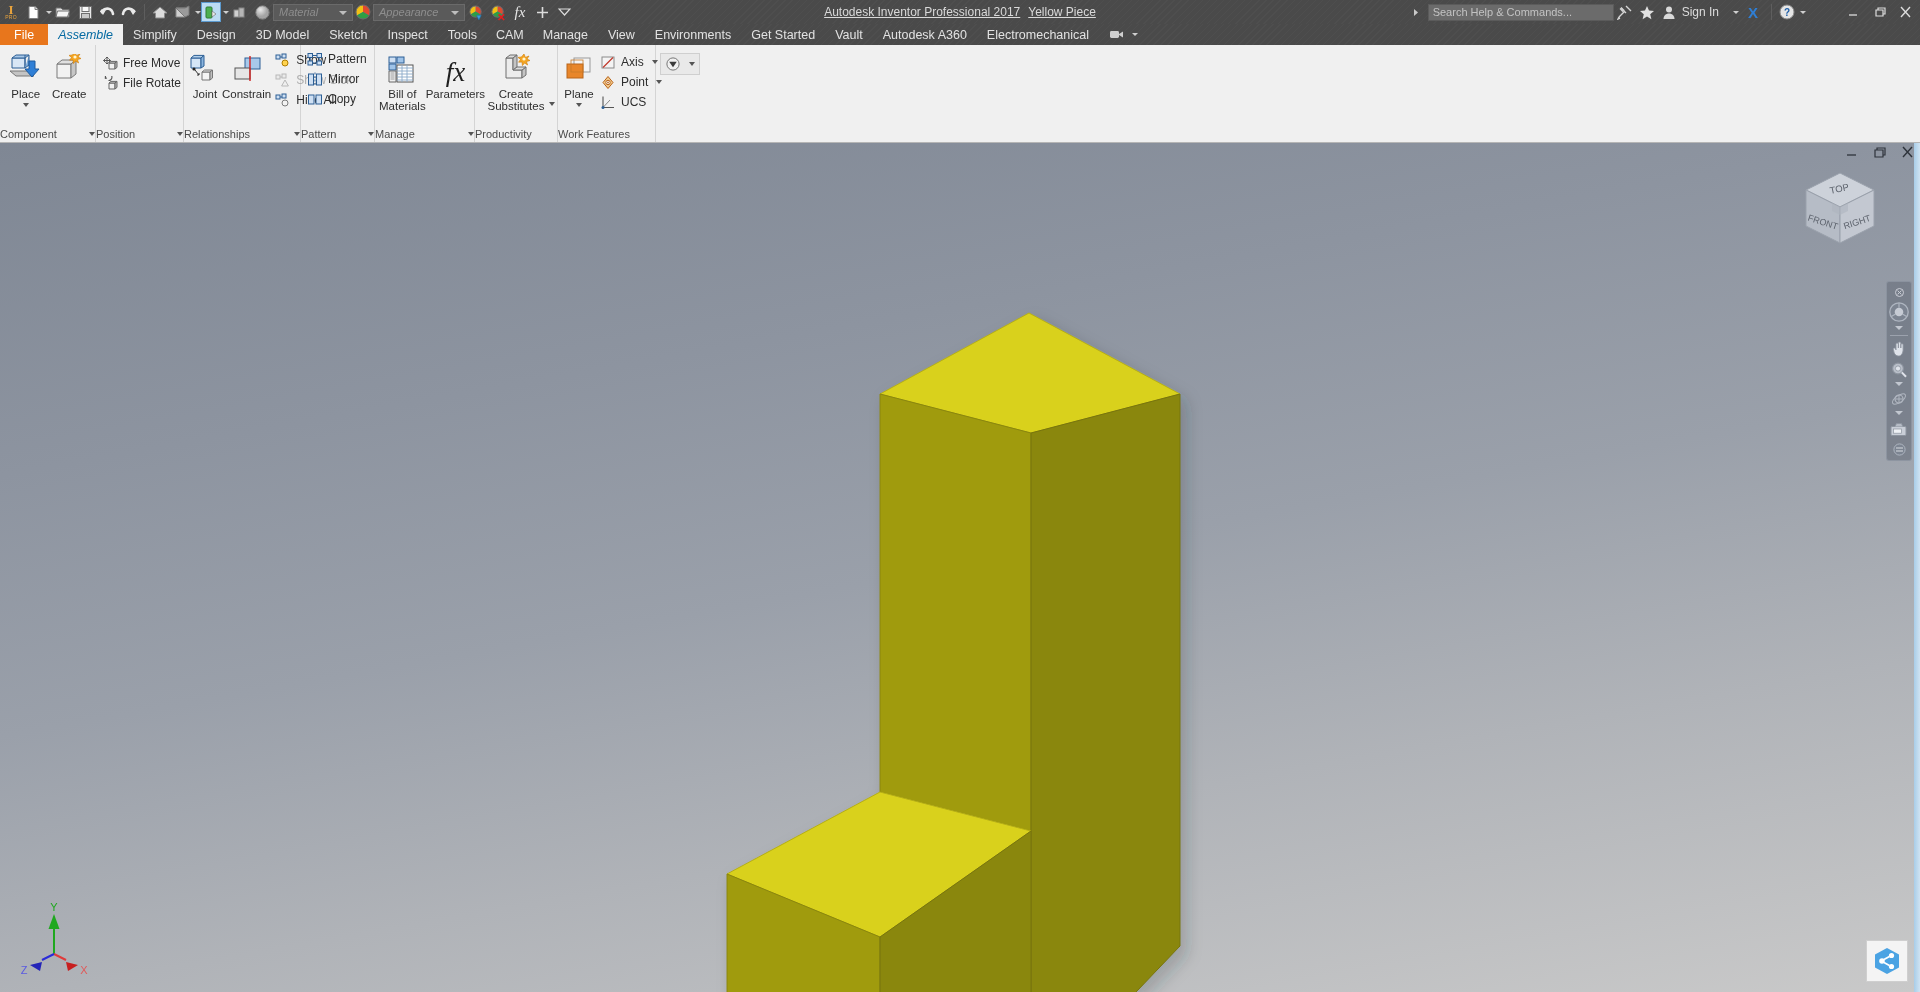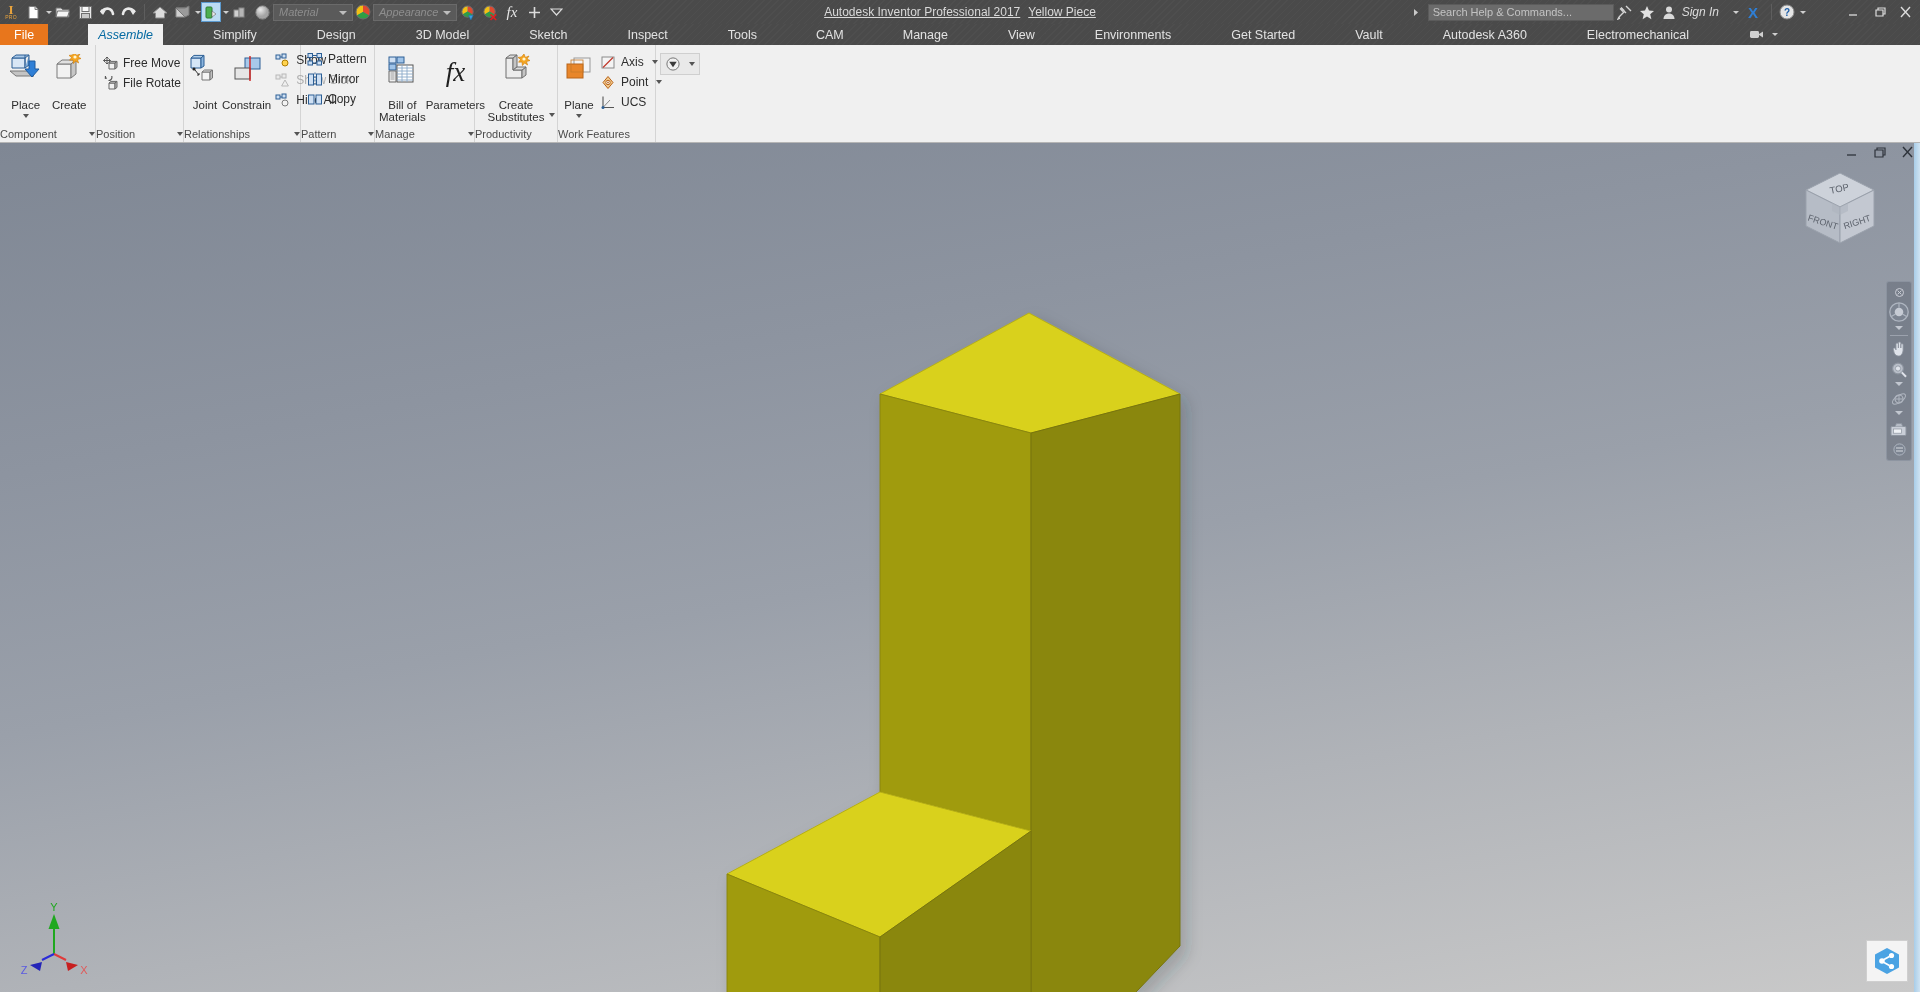--- a/index.html
+++ b/index.html
@@ -33,49 +33,49 @@
   }
   .inv-logo .i-glyph { color:#e8a33d; font-size:13px; font-weight:bold; line-height:9px; font-family:"Liberation Serif", serif;}
   .inv-logo .pro { color:#e8a33d; font-size:5px; letter-spacing:0.3px; line-height:6px;}
 
   .combo-material, .combo-appearance {
     height: 17px; background: #5a5a5a; border: 1px solid #6a6a6a;
     display: flex; align-items: center; color: #8e8e8e; font-size: 11px;
     font-style: italic; padding-left: 5px; position: relative;
   }
   .combo-material { width: 80px; }
-  .combo-appearance { width: 84px; }
+  .combo-appearance { width: 92px; }
   .combo-arrow {
     position:absolute; right: 5px; top: 6px;
     width:0;height:0;border-left:4px solid transparent;border-right:4px solid transparent;border-top:4px solid #bdbdbd;
   }
 
   #title-text {
     position: absolute; left: 0; width: 1920px; text-align: center;
     color: #d9d9d9; font-size: 12px; top: 5px; pointer-events: none; text-decoration: underline;
   }
   #title-text span { margin: 0 4px; }
 
   .tb-right { margin-left:auto; display:flex; align-items:center; height:24px; padding-right:2px;}
   #search-box {
     width: 186px; height: 17px; background: #6b6b6b; border: 1px solid #5b5b5b;
     color: #c3c3c3; font-size: 11px; padding: 0 4px; line-height: 15px;
     font-family: "Liberation Sans", sans-serif;
   }
   #search-box::placeholder { color: #c3c3c3; }
-  .signin-text { color: #dcdcdc; font-size: 12px; margin-left: 2px; font-style: italic; }
+  .signin-text { color: #dcdcdc; font-size: 12px; margin-left: 2px; }
   .tb-right .qa-sep { background:#5e5e5e; }
   .win-btn { width: 26px; height:24px; display:flex;align-items:center;justify-content:center;color:#d8d8d8;font-size:13px;}
 
   
   #ribbon-tabs {
     position: absolute; left: 0; top: 24px; width: 1920px; height: 21px;
     background: #4a4a4a;
     background-image: repeating-linear-gradient(135deg, rgba(255,255,255,0.025) 0px, rgba(255,255,255,0.025) 1px, transparent 1px, transparent 5px);
-    display: flex; align-items: stretch; font-size: 12.5px; gap: 40px;
+    display: flex; align-items: stretch; font-size: 12.5px;
   }
   .rtab {
     display: flex; align-items: center; padding: 0 10px; color: #e2e2e2;
     white-space: nowrap; height: 21px;
   }
   .rtab.file { background: #e8761c; color: #fff; padding: 0 14px; font-weight: normal; }
   .rtab.active { background: #f0f0f0; color: #0369a1; font-style: italic; }
   .rtab.camtab { padding: 0 9px; }
 
   
@@ -92,21 +92,21 @@
   }
   .panel-label .pcaret {
     width:0;height:0;border-left:3.5px solid transparent;border-right:3.5px solid transparent;border-top:4px solid #555;
   }
 
   .big-btn {
     width: 60px; display: flex; flex-direction: column; align-items: center;
     padding-top: 4px; cursor: default;
   }
   .big-btn .ic { height: 34px; display: flex; align-items: flex-end; justify-content: center; }
-  .big-btn .lbl { font-size: 11.5px; color: #2d2d2d; text-align: center; line-height: 12px; margin-top: 13px; }
+  .big-btn .lbl { font-size: 11.5px; color: #2d2d2d; text-align: center; line-height: 12px; margin-top: 2px; }
   .big-btn .dcaret {
     width:0;height:0;border-left:3.5px solid transparent;border-right:3.5px solid transparent;border-top:4px solid #555;
     margin-top:3px;
   }
 
   .small-col { display: flex; flex-direction: column; padding-top: 2px; }
   .small-btn {
     display: flex; align-items: center; gap: 5px; height: 20px; padding: 0 6px 0 2px;
     font-size: 12px; color: #2d2d2d; white-space: nowrap;
   }

